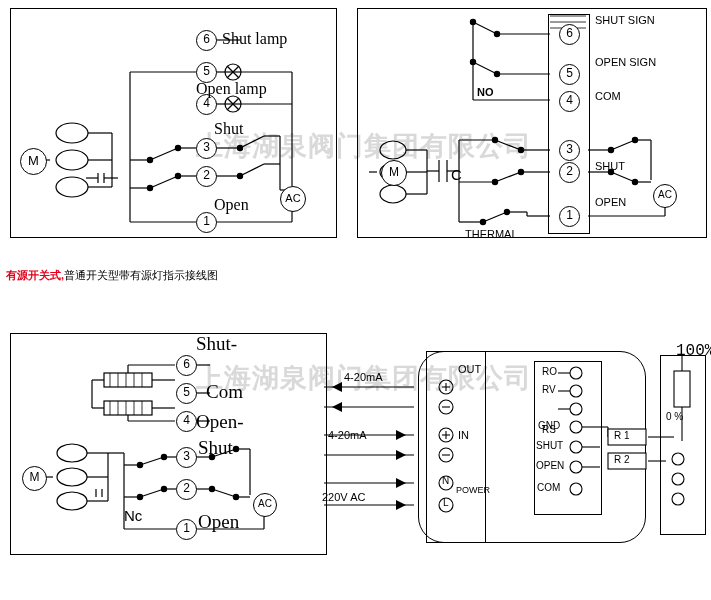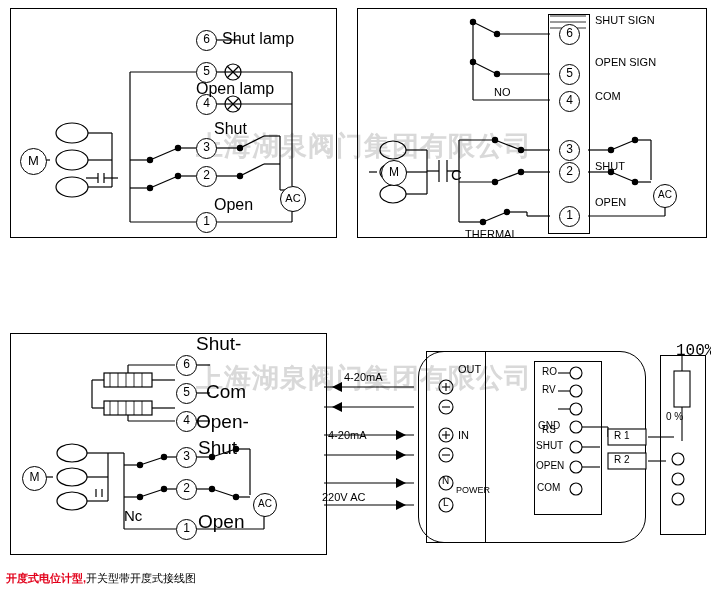--- a/index.html
+++ b/index.html
@@ -5,21 +5,21 @@
   html,body{margin:0;padding:0;background:#ffffff;}
   body{width:711px;height:600px;position:relative;font-family:"Liberation Sans",sans-serif;overflow:hidden;}
   .panel{position:absolute;}
   .box{position:absolute;border:1px solid #000;background:transparent;}
   svg{position:absolute;left:0;top:0;overflow:visible;}
   .cap{position:absolute;font-size:11px;color:#000;white-space:nowrap;}
   .cap .red{color:#e2001a;font-weight:bold;}
   .wm{position:absolute;font-size:27px;font-weight:bold;color:#d9d9d9;white-space:nowrap;letter-spacing:1px;pointer-events:none;}
   .lbl{position:absolute;font-size:13px;color:#000;white-space:nowrap;}
   .lbl.sm{font-size:11px;}
-  .lbl.big{font-size:16px;}
+  .lbl.big{font-size:16px;font-family:Liberation Serif, serif;}
   .num{position:absolute;width:19px;height:19px;border:1.4px solid #000;border-radius:50%;
        font-size:12px;line-height:17px;text-align:center;color:#000;background:#fff;}
   .circ{position:absolute;border:1.4px solid #000;border-radius:50%;text-align:center;background:#fff;color:#000;}
 </style>
 </head>
 <body>
 
 <div class="wm" style="left:196px;top:128px;">上海湖泉阀门集团有限公司</div>
 <div class="wm" style="left:196px;top:360px;">上海湖泉阀门集团有限公司</div>
 
@@ -98,20 +98,23 @@
   <div class="num" style="left:196px;top:94px;">4</div>
   <div class="num" style="left:196px;top:138px;">3</div>
   <div class="num" style="left:196px;top:166px;">2</div>
   <div class="num" style="left:196px;top:212px;">1</div>
 
   <div class="lbl big" style="left:222px;top:30px;">Shut lamp</div>
   <div class="lbl big" style="left:196px;top:80px;">Open lamp</div>
   <div class="lbl big" style="left:214px;top:120px;">Shut</div>
   <div class="lbl big" style="left:214px;top:196px;">Open</div>
 
+  <div class="cap" style="left:6px;top:268px;">
+    <span class="red">有源开关式,</span><span>普通开关型带有源灯指示接线图</span>
+  </div>
 </div>
 
 <div class="panel" style="left:355px;top:0;width:356px;height:268px;">
   <div class="box" style="left:2px;top:8px;width:348px;height:228px;"></div>
 
   <div class="box" style="left:193px;top:14px;width:40px;height:218px;"></div>
 
   <svg width="356" height="268">
     <g stroke="#000" stroke-width="1.2" fill="none">
 
@@ -182,21 +185,21 @@
       <line x1="280" y1="182" x2="296" y2="182"></line>
       <line x1="233" y1="216" x2="310" y2="216"></line>
       <line x1="310" y1="200" x2="310" y2="216"></line>
       <line x1="296" y1="180" x2="296" y2="180"></line>
     </g>
   </svg>
 
   <div class="circ" style="left:26px;top:160px;width:24px;height:24px;line-height:22px;font-size:12px;">M</div>
   <div class="circ" style="left:298px;top:184px;width:22px;height:22px;line-height:20px;font-size:10px;">AC</div>
   <div class="lbl sm" style="left:96px;top:166px;font-size:15px;">C</div>
-  <div class="lbl sm" style="left:139px;top:86px;">NO</div>
+  <div class="lbl sm" style="left:122px;top:86px;font-weight:bold;">NO</div>
   <div class="lbl sm" style="left:110px;top:228px;">THERMAL</div>
 
   <div class="num" style="left:204px;top:24px;">6</div>
   <div class="num" style="left:204px;top:64px;">5</div>
   <div class="num" style="left:204px;top:91px;">4</div>
   <div class="num" style="left:204px;top:140px;">3</div>
   <div class="num" style="left:204px;top:162px;">2</div>
   <div class="num" style="left:204px;top:206px;">1</div>
 
   <div class="lbl sm" style="left:240px;top:14px;">SHUT SIGN</div>
@@ -294,23 +297,20 @@
   <div class="num" style="left:176px;top:122px;">3</div>
   <div class="num" style="left:176px;top:154px;">2</div>
   <div class="num" style="left:176px;top:194px;">1</div>
 
   <div class="lbl big" style="left:196px;top:8px;font-size:19px;">Shut-</div>
   <div class="lbl big" style="left:206px;top:56px;font-size:19px;">Com</div>
   <div class="lbl big" style="left:196px;top:86px;font-size:19px;">Open-</div>
   <div class="lbl big" style="left:198px;top:112px;font-size:19px;">Shut</div>
   <div class="lbl big" style="left:198px;top:186px;font-size:19px;">Open</div>
 
-  <div class="cap" style="left:6px;top:246px;">
-    <span class="red">开度式电位计型,</span><span>开关型带开度式接线图</span>
-  </div>
 </div>
 
 <div class="panel" style="left:318px;top:325px;width:393px;height:265px;">
 
   <div style="position:absolute;left:100px;top:26px;width:226px;height:190px;border:1.6px solid #000;border-radius:26px;"></div>
 
   <div class="box" style="left:108px;top:26px;width:58px;height:190px;"></div>
 
   <div class="box" style="left:216px;top:36px;width:66px;height:152px;"></div>
 

